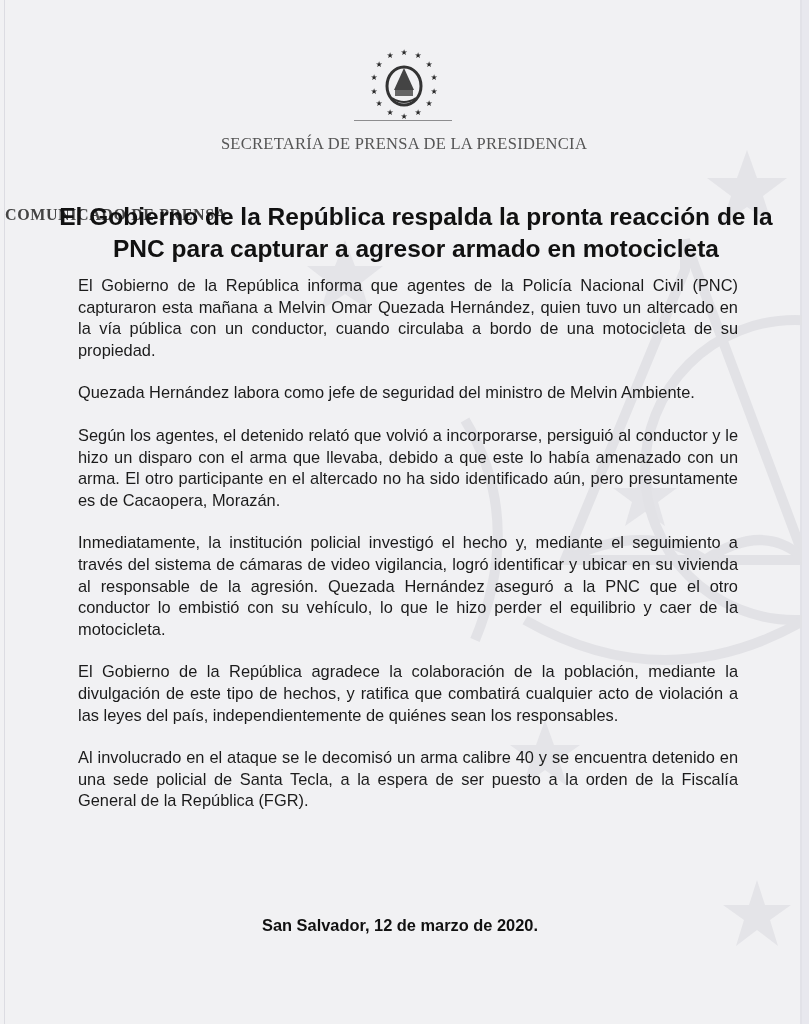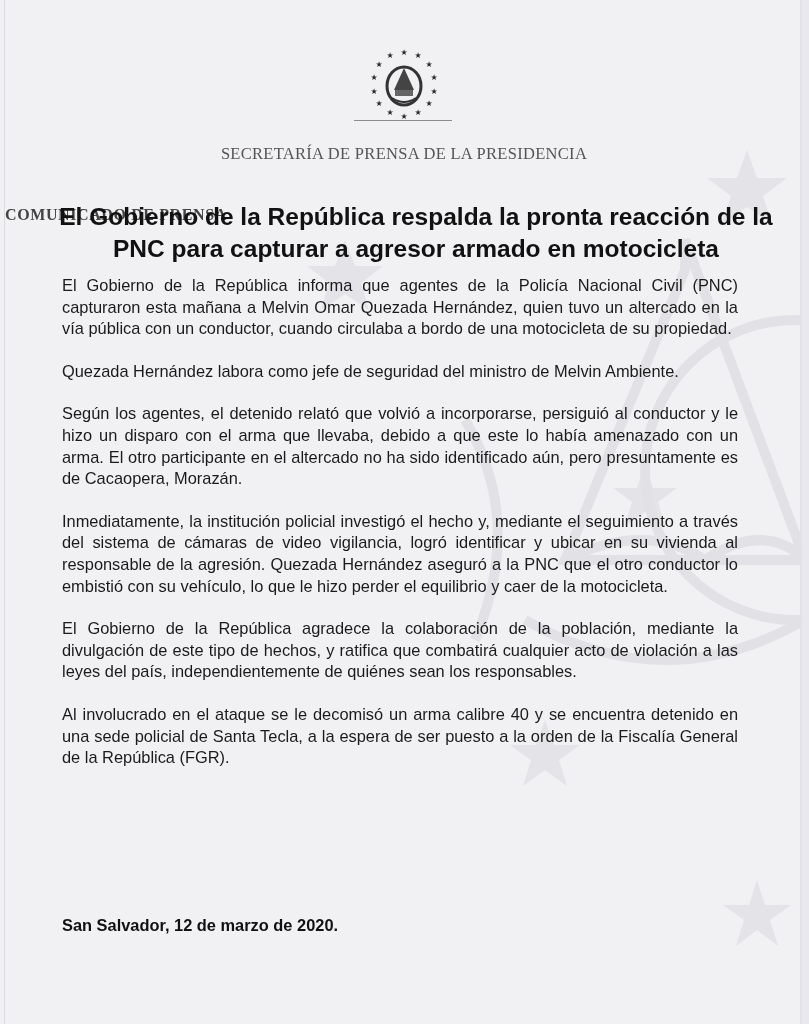--- a/index.html
+++ b/index.html
@@ -22,40 +22,40 @@
   .watermark { position: absolute; pointer-events: none; }
   .wm-star { fill: #e4e4e8; }
   .wm-seal { stroke: #e2e2e6; fill: none; stroke-width: 10; }
 
   .emblem { position: absolute; left: 362px; top: 46px; width: 74px; height: 76px; }
   .emblem svg { width: 100%; height: 100%; }
   .header-rule {
     position: absolute; left: 349px; top: 120px; width: 98px; height: 1px; background: #8d8d8f;
   }
   .secretaria {
-    position: absolute; left: 0; top: 144px; width: 798px; text-align: center;
+    position: absolute; left: 0; top: 134px; width: 798px; text-align: center;
     font-family: "Liberation Serif", "DejaVu Serif", serif;
     font-size: 16.5px; letter-spacing: 0.3px; color: #555;
   }
   .comunicado {
     position: absolute; left: 0; top: 170px; width: 798px; 
     font-family: "Liberation Serif", "DejaVu Serif", serif;
     font-size: 16px; font-weight: bold; letter-spacing: 0.6px; color: #444; margin-top: 36px;
   }
   .headline {
     position: absolute; left: 40px; top: 189px; width: 718px; text-align: center;
     font-size: 24.5px; font-weight: bold; line-height: 32px; color: #111;
   }
   .body-text {
     position: absolute; left: 57px; top: 275px; width: 676px;
     font-size: 16.4px; line-height: 21.6px; color: #1b1b1b; text-align: justify;
   }
-  .body-text p { margin: 0 0 21px 0; }
+  .body-text p { margin: 0 0 21px 16px; }
   .signature {
-    position: absolute; left: 57px; top: 916px; width: 676px; text-align: left;
+    position: absolute; left: 57px; top: 916px; width: 676px; text-align: center;
     font-size: 16.4px; font-weight: bold; color: #111;
   }
 </style>
 </head>
 <body>
 
 <div class="page">
 
   <svg class="watermark" style="left:0;top:0;" width="798" height="1024" viewBox="0 0 798 1024">
     <g>

